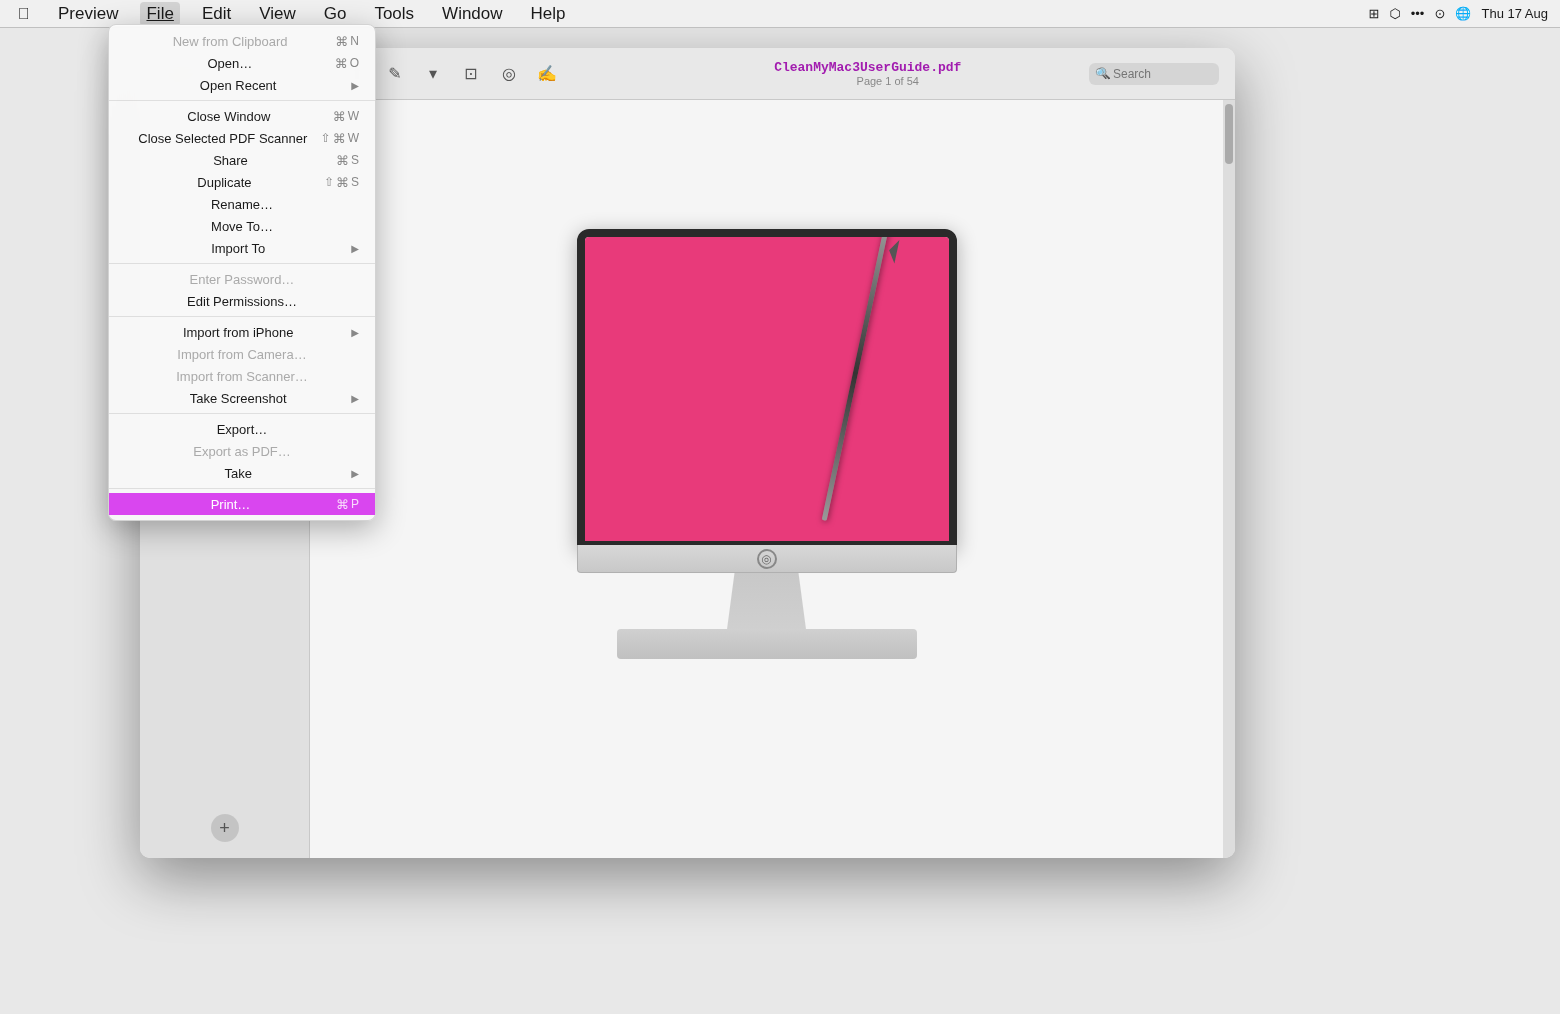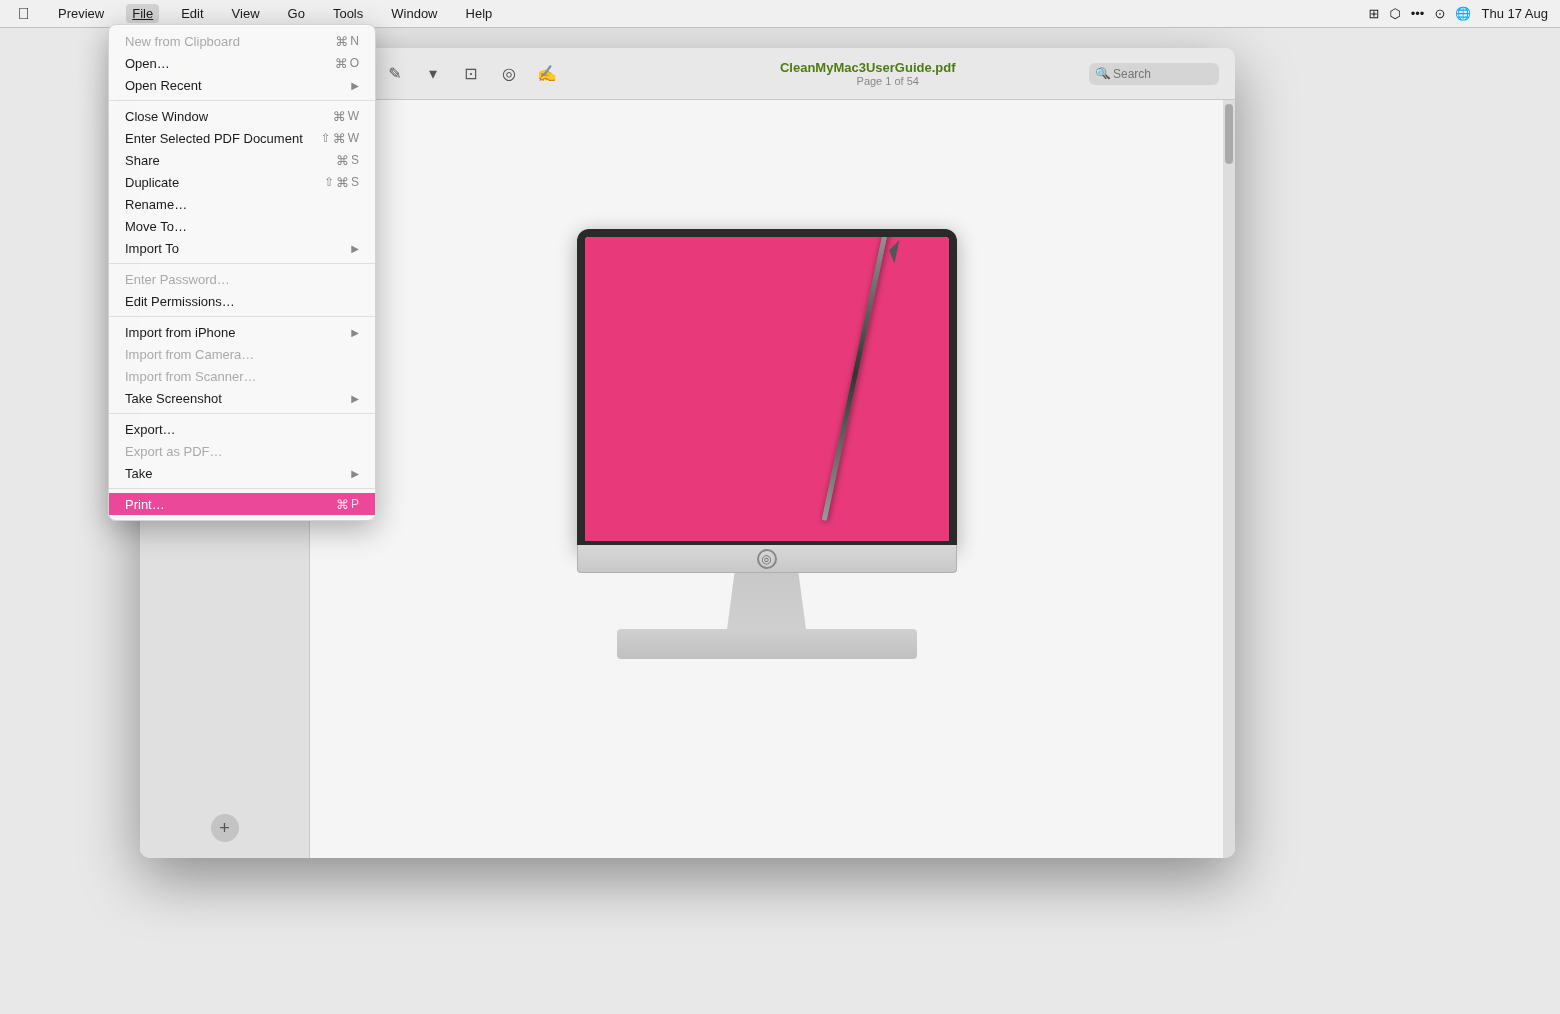--- a/index.html
+++ b/index.html
@@ -25,21 +25,21 @@
       border-bottom: 1px solid #c0c0c0;
       position: relative;
       z-index: 100;
     }
     .menubar-left {
       display: flex;
       align-items: center;
       gap: 16px;
     }
     .menubar-item {
-      font-size: 13px;
+      font-size: 17px;
       color: #1a1a1a;
       cursor: pointer;
       padding: 2px 6px;
       border-radius: 4px;
     }
     .menubar-item.apple {
       font-size: 16px;
     }
     .menubar-right {
       display: flex;
@@ -110,21 +110,22 @@
     }
     .doc-title-area {
       display: flex;
       flex-direction: column;
       align-items: center;
       flex: 1;
     }
     .doc-title {
       font-size: 13px;
       font-weight: 600;
-      color: #4d7c0f;
+      color: #a21caf;
+      font-family: Liberation Mono, monospace;
     }
     .doc-subtitle {
       font-size: 11px;
       color: #888;
       margin-left: 40px;
     }
     .toolbar-right {
       display: flex;
       align-items: center;
       gap: 6px;
@@ -289,32 +290,33 @@
       left: 108px;
       width: 268px;
       background: rgba(248,248,248,0.98);
       backdrop-filter: blur(20px);
       border-radius: 8px;
       box-shadow: 0 8px 30px rgba(0,0,0,0.3), 0 1px 0 rgba(255,255,255,0.5) inset;
       z-index: 1000;
       padding: 5px 0;
       font-size: 13px;
       border: 1px solid rgba(0,0,0,0.15);
+      text-align: center;
     }
     .menu-item {
       display: flex;
       align-items: center;
       justify-content: space-between;
       padding: 3px 16px;
       cursor: pointer;
       color: #1a1a1a;
       height: 22px;
     }
     .menu-item.highlighted {
-      background: #ec4899;
+      background: #d946ef;
       color: white;
     }
     .menu-item.disabled {
       color: #aaa;
       cursor: default;
     }
     .menu-item-label {
       flex: 1;
     }
     .menu-shortcut {
@@ -450,21 +452,21 @@
   </div>
 
   <div class="menu-separator"></div>
 
   <div class="menu-item">
     <span class="menu-item-label">Close Window</span>
     <span class="menu-shortcut"><span class="cmd-symbol">⌘</span>W</span>
   </div>
 
   <div class="menu-item">
-    <span class="menu-item-label">Enter Selected PDF Document</span>
+    <span class="menu-item-label">Close Selected PDF Scanner</span>
     <span class="menu-shortcut">⇧<span class="cmd-symbol">⌘</span>W</span>
   </div>
 
   <div class="menu-item">
     <span class="menu-item-label">Share</span>
     <span class="menu-shortcut"><span class="cmd-symbol">⌘</span>S</span>
   </div>
 
   <div class="menu-item">
     <span class="menu-item-label">Duplicate</span>

